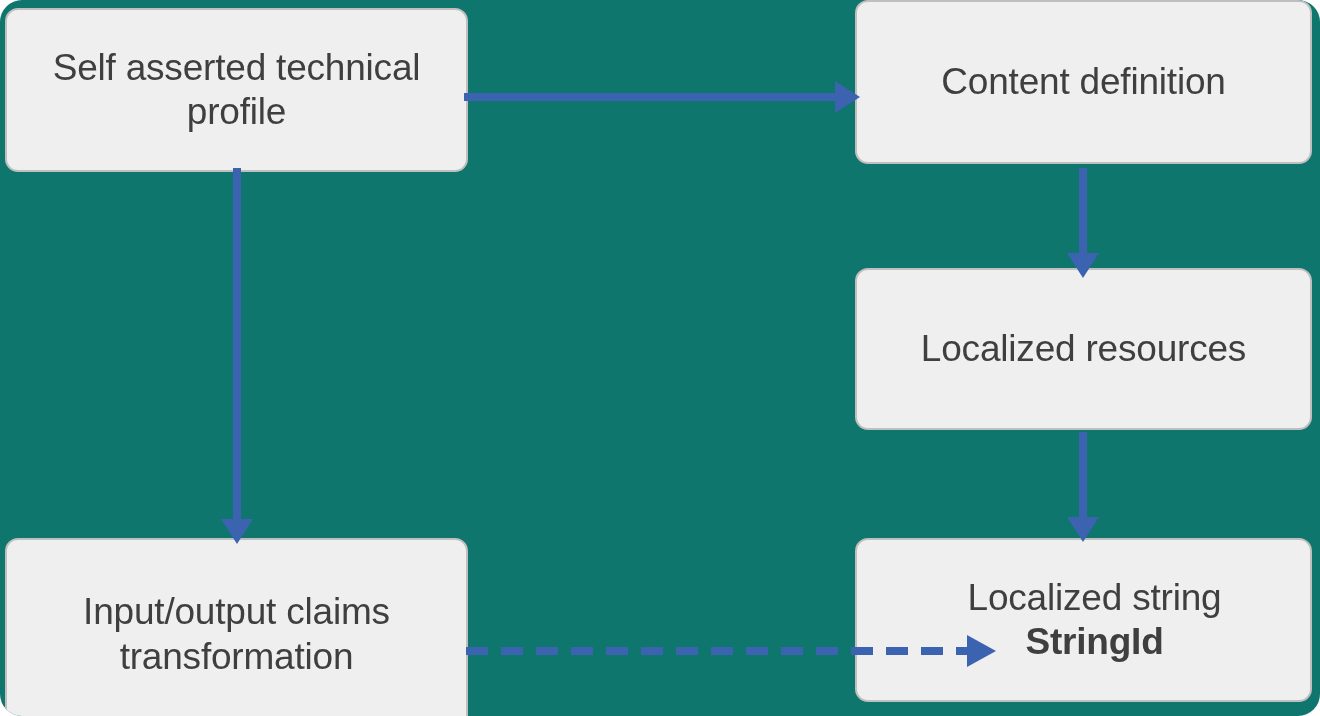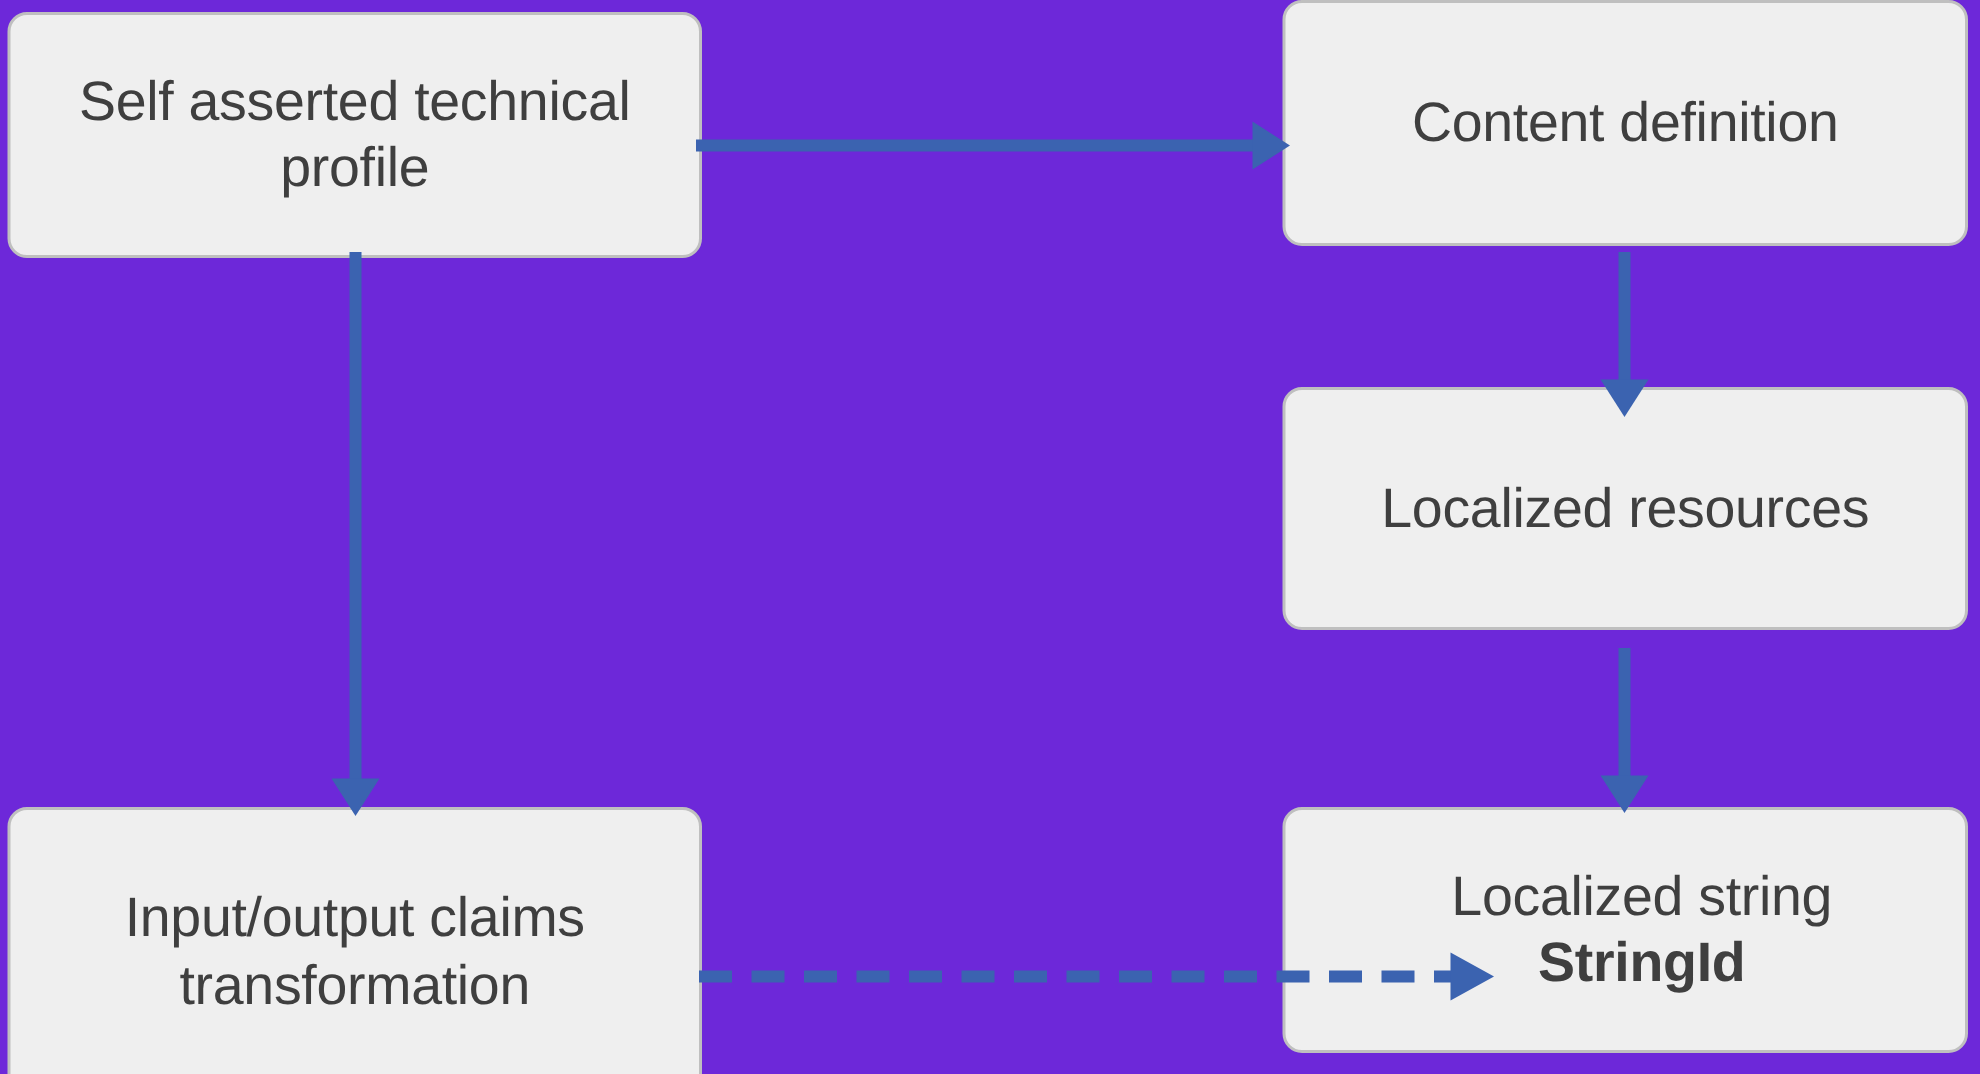--- a/index.html
+++ b/index.html
@@ -8,22 +8,23 @@
     padding: 0;
     background: #ffffff;
   }
   body {
     font-family: "Liberation Sans", sans-serif;
   }
   #canvas {
     position: relative;
     width: 1320px;
     height: 716px;
-    background: #6d28d9;
+    background: #0f766e;
     overflow: hidden;
+    border-radius: 22px;
   }
   .node {
     position: absolute;
     box-sizing: border-box;
     background: #EFEFEF;
     border: 2px solid #BFBFBF;
     border-radius: 13px;
     display: flex;
     align-items: center;
     justify-content: center;
@@ -43,21 +44,21 @@
   }
   .node-label .bold {
     font-weight: bold;
     display: block;
     text-align: center;
   }
 
   
   #node-self-asserted-technical-profile { left: 5px;   top: 8px;   width: 463px; height: 164px; }
   #node-content-definition              { left: 855px; top: 0;   width: 457px; height: 164px; }
-  #node-localized-resources             { left: 855px; top: 258px; width: 457px; height: 162px; }
+  #node-localized-resources             { left: 855px; top: 268px; width: 457px; height: 162px; }
   #node-input-output-claims-transformation { left: 5px; top: 538px; width: 463px; height: 193px; }
   #node-localized-string                { left: 855px; top: 538px; width: 457px; height: 164px; padding-left: 36px; }
 
   
   .connector {
     position: absolute;
     z-index: 2;
     overflow: visible;
   }
   #connector-profile-to-content   { left: 462px; top: 72px;  width: 400px; height: 50px; }

